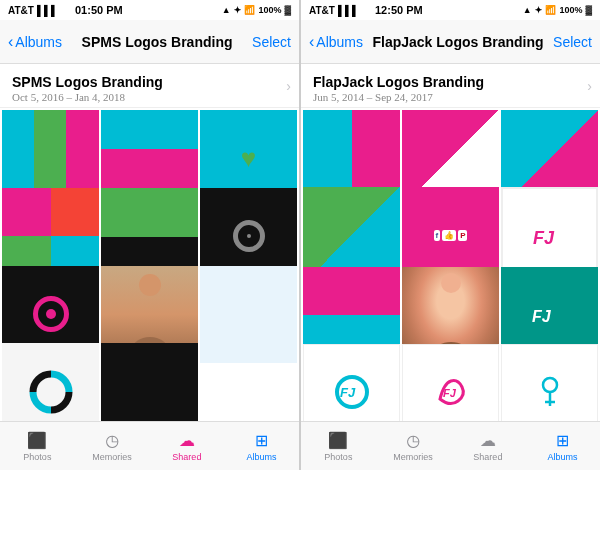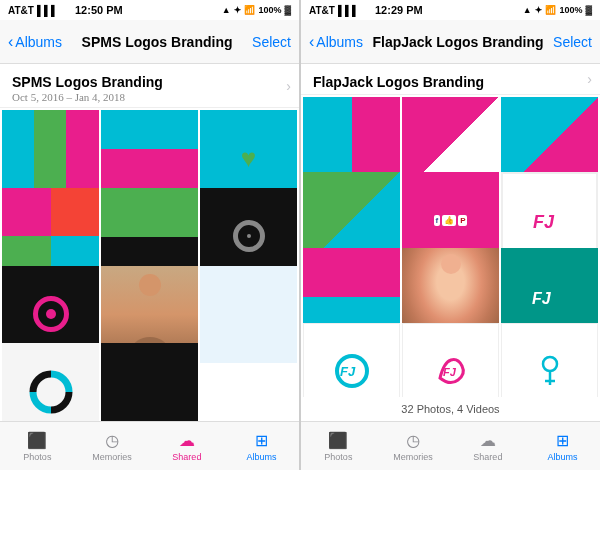--- a/index.html
+++ b/index.html
@@ -248,21 +248,21 @@
 </head>
 <body>
 
 <div class="phone">
 
   <div class="status-bar">
     <div class="status-left">
       <span>AT&amp;T</span>
       <span>▌▌▌</span>
     </div>
-    <div style="position:absolute;left:75px;font-size:11px;font-weight:600;">12:50 PM</div>
+    <div style="position:absolute;left:75px;font-size:11px;font-weight:600;">01:50 PM</div>
     <div class="status-right">
       <span>▲</span>
       <span>✦</span>
       <span>📶</span>
       <span>100%</span>
       <span>▓</span>
     </div>
   </div>
 
   <div class="nav-bar">
@@ -379,41 +379,42 @@
   </div>
 </div>
 
 <div class="phone" style="border-right:none;border-left:1px solid #ccc;">
 
   <div class="status-bar">
     <div class="status-left">
       <span>AT&amp;T</span>
       <span>▌▌▌</span>
     </div>
-    <div style="position:absolute;left:375px;font-size:11px;font-weight:600;">12:29 PM</div>
+    <div style="position:absolute;left:375px;font-size:11px;font-weight:600;">12:50 PM</div>
     <div class="status-right">
       <span>▲</span>
       <span>✦</span>
       <span>📶</span>
       <span>100%</span>
       <span>▓</span>
     </div>
   </div>
 
   <div class="nav-bar">
     <div class="nav-back">
       <span class="chevron">‹</span>
       <span>Albums</span>
     </div>
     <div class="nav-title">FlapJack Logos Branding</div>
     <div class="nav-select">Select</div>
   </div>
 
   <div class="album-header album-header-row">
     <div class="album-title">FlapJack Logos Branding</div>
+    <div class="album-dates">Jun 5, 2014 – Sep 24, 2017</div>
     <span class="chevron-right">›</span>
   </div>
 
   <div class="photo-grid right-grid">
 
     <div class="photo-cell cell-0">
       <div style="width:100%;height:100%;background:linear-gradient(to right, #00bcd4 50%, #e91e8c 50%);"></div>
     </div>
     <div class="photo-cell cell-1">
       <div style="width:100%;height:100%;background:linear-gradient(135deg, #e91e8c 50%, #fff 50%);"></div>
@@ -490,23 +491,20 @@
       <div style="width:100%;height:100%;background:#fff;display:flex;align-items:center;justify-content:center;border:1px solid #eee;">
         <svg width="36" height="36" viewBox="0 0 36 36">
           <path d="M18 4 C14 4 11 7 11 11 C11 15 14 18 18 18 C22 18 25 15 25 11 C25 7 22 4 18 4Z" fill="none" stroke="#00bcd4" stroke-width="2.5"></path>
           <line x1="18" y1="18" x2="18" y2="32" stroke="#00bcd4" stroke-width="2.5"></line>
           <line x1="13" y1="28" x2="23" y2="28" stroke="#00bcd4" stroke-width="2.5"></line>
         </svg>
       </div>
     </div>
   </div>
 
-  <div class="photo-count-row">
-    <span>32 Photos, 4 Videos</span>
-  </div>
 
   <div class="tab-bar">
     <div class="tab-item">
       <span class="tab-icon" style="color:#8e8e93;font-size:16px;">⬛</span>
       <span class="tab-label">Photos</span>
     </div>
     <div class="tab-item">
       <span class="tab-icon" style="color:#8e8e93;font-size:16px;">◷</span>
       <span class="tab-label">Memories</span>
     </div>

